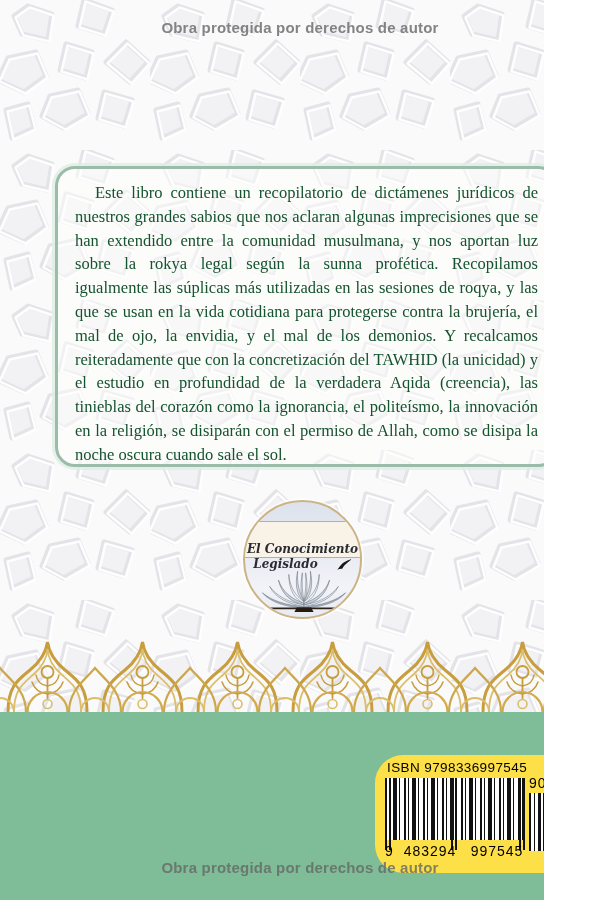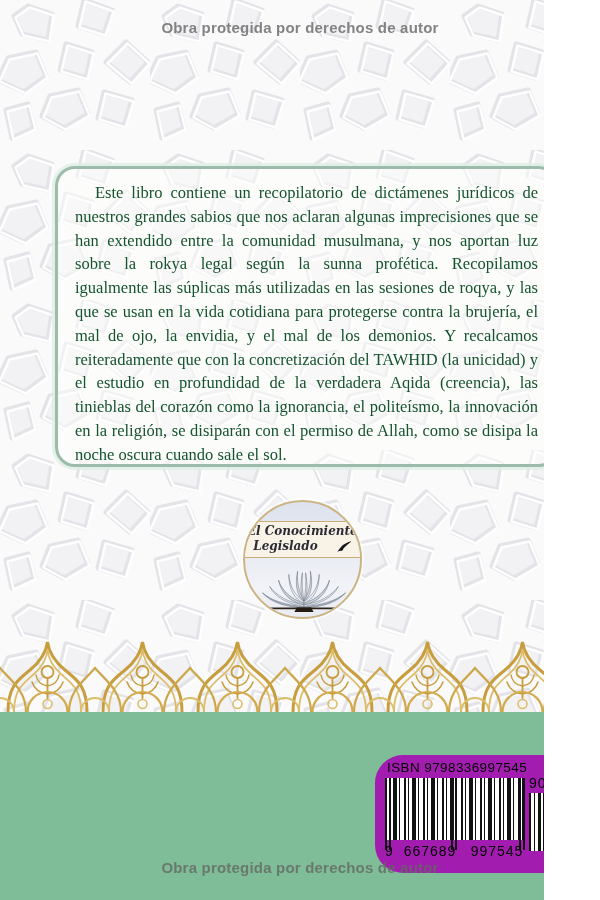--- a/index.html
+++ b/index.html
@@ -36,41 +36,41 @@
   .logo {
     position:absolute; left:243px; top:500px; width:119px; height:119px;
     border-radius:50%; border:2px solid #cbb384; overflow:hidden; z-index:2;
     background:linear-gradient(180deg,#dde2ed 0%,#e7eaf2 40%,#f2f3f8 75%,#e9ebf2 100%);
     box-shadow:0 0 0 2px rgba(255,255,255,.6);
   }
   .logo-banner {
     position:absolute; left:-6px; right:-6px; top:19px; height:37px;
     background:#f8f3e6; border-top:1px solid #c6ae74; border-bottom:1px solid #c6ae74;
     box-shadow:inset 0 3px 0 -2px #dcc econ;
-    text-align:center; padding-top:2px;
+    text-align:center; padding-top:20px;
   }
   .logo-line1, .logo-line2 {
     font-family:"DejaVu Serif", serif; font-style:italic; font-weight:600;
     font-size:12px; line-height:15px; color:#2b2b33; white-space:nowrap;
   }
   .logo-line2 { display:flex; align-items:center; justify-content:center; gap:19px; }
   .feather { display:inline-block; }
   .book { position:absolute; left:11px; top:60px; }
 
   
   .gold-border { position:absolute; left:0; top:634px; width:580px; height:78px; z-index:1; }
 
   
   .green-panel { position:absolute; left:0; top:712px; width:600px; height:188px; background:#7fbc98; z-index:1; }
   .green-stripe { position:absolute; left:578px; top:0; width:22px; height:900px; background:#81b898; z-index:3; }
 
   
   .barcode-box {
     position:absolute; left:375px; top:755px; width:202px; height:118px;
-    background:#a21caf; z-index:5;border-radius:28px;
+    background:#fde047; z-index:5;border-radius:28px;
   }
   .isbn-label {
     position:absolute; left:12px; top:5px; font-size:13.5px; font-weight:400;
     color:#000; letter-spacing:.4px; white-space:nowrap;
   }
   .main-bars {
     position:absolute; left:10px; top:23px; width:138px; height:62px;
     background:repeating-linear-gradient(90deg,
       #111 0px,#111 2px,#fff 2px,#fff 4px,
       #111 4px,#111 5px,#fff 5px,#fff 8px,
@@ -191,21 +191,21 @@
     <div class="isbn-label">ISBN 9798336997545</div>
     <div class="main-bars"></div>
     <div class="guard g1"></div>
     <div class="guard g2"></div>
     <div class="guard g3"></div>
     <div class="guard g4"></div>
     <div class="guard g5"></div>
     <div class="guard g6"></div>
     <div class="digits">
       <span class="d1">9</span>
-      <span class="d2">667689</span>
+      <span class="d2">483294</span>
       <span class="d3">997545</span>
     </div>
     <div class="supp-code">90000</div>
     <div class="supp-bars"></div>
   </div>
 
   <div class="watermark watermark-bottom">Obra protegida por derechos de autor</div>
 
 </div>
 

